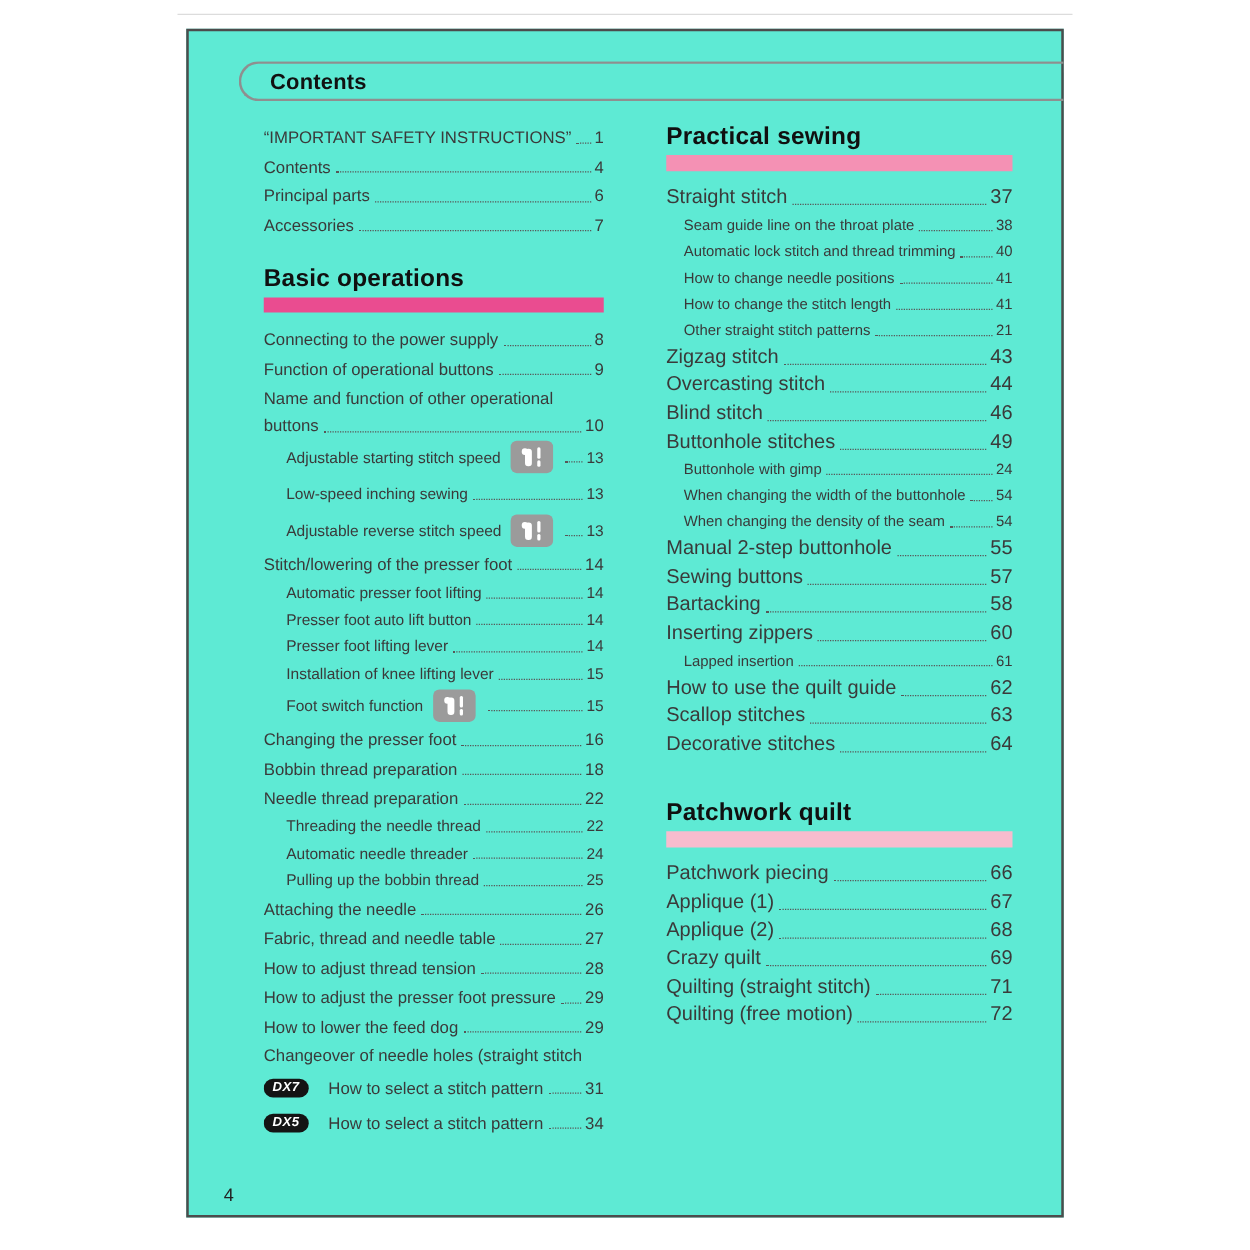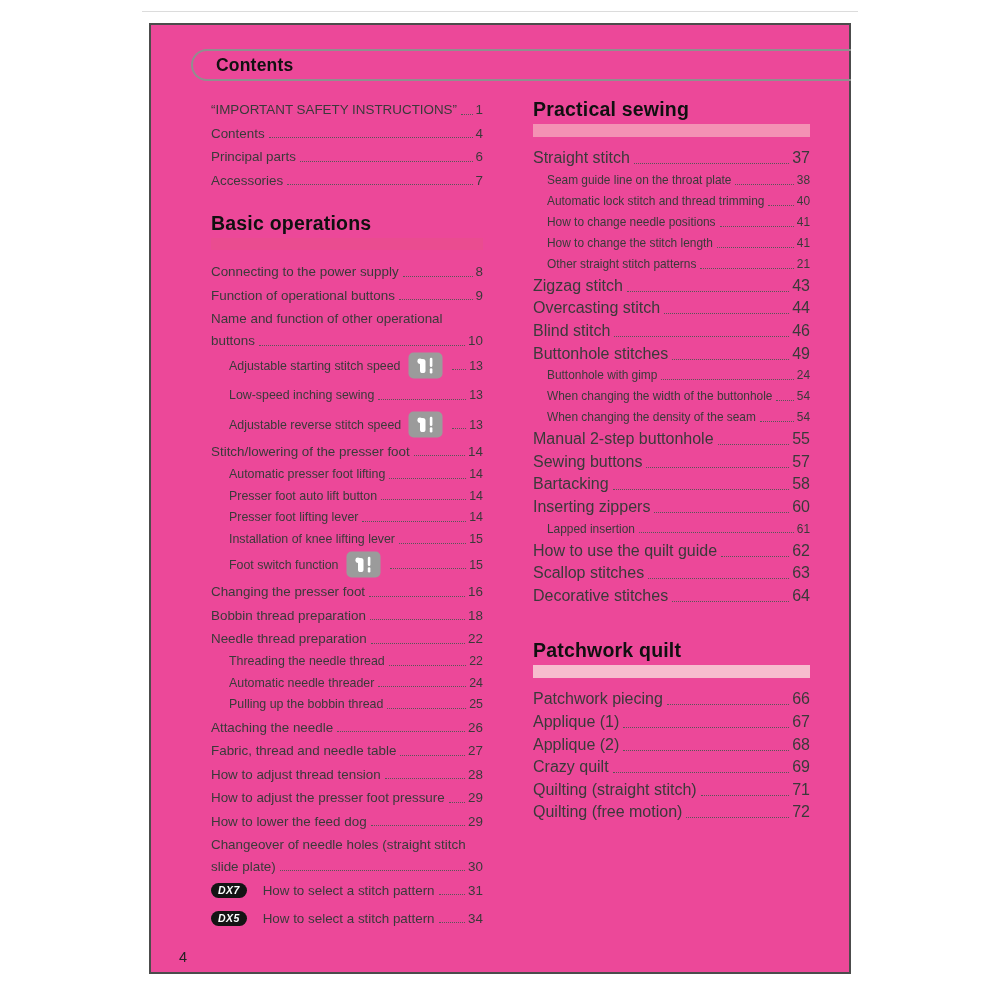--- a/index.html
+++ b/index.html
@@ -1,18 +1,18 @@
 <!DOCTYPE html>
 <html><head>
 <meta charset="utf-8">
 <style>
   html,body{margin:0;padding:0;background:#ffffff;}
   body{width:1000px;height:1000px;position:relative;font-family:"Liberation Sans","DejaVu Sans",sans-serif;}
   .scan-line{position:absolute;left:142px;top:11px;width:716px;height:1px;background:#dcdcdc;}
-  .sheet{position:absolute;left:149px;top:23px;width:702px;height:951px;background:#ec4899;border:2px solid #4c4c4c;box-sizing:border-box;}
+  .sheet{position:absolute;left:149px;top:23px;width:702px;height:951px;background:#5eead4;border:2px solid #4c4c4c;box-sizing:border-box;}
   .toc-header{position:absolute;left:40px;top:24px;width:660px;height:32px;border:2px solid #8f8f8f;border-right:none;border-radius:16px 0 0 16px;box-sizing:border-box;display:flex;align-items:center;}
   .toc-header .ttl{font-size:17.5px;font-weight:bold;color:#111;padding-left:23px;letter-spacing:0.2px;}
   .col{position:absolute;top:73px;}
   .col-left{left:60px;width:272px;}
   .col-right{left:382px;width:277px;}
   .sec{margin:20px 0 10px 0;}
   .col .sec:first-child{margin-top:0;}
   .col-right .sec + .sec, .sec.patchwork{margin-top:32px;}
   .sec-title{font-size:19.5px;font-weight:bold;color:#101010;line-height:22px;letter-spacing:0.2px;}
   .sec-bar{height:12px;margin-top:4px;}
@@ -208,25 +208,20 @@
         <span class="pg">29</span>
       </div>
       <div class="row">
         <span class="lab">How to lower the feed dog</span>
         <span class="lead"></span>
         <span class="pg">29</span>
       </div>
       <div class="row">
         <span class="lab">Changeover of needle holes (straight stitch</span>
       </div>
-      <div class="row cont">
-        <span class="lab">slide plate)</span>
-        <span class="lead"></span>
-        <span class="pg">30</span>
-      </div>
       <div class="row badgerow">
         <span class="badge">DX7</span>
         <span class="lab">How to select a stitch pattern</span>
         <span class="lead"></span>
         <span class="pg">31</span>
       </div>
       <div class="row badgerow">
         <span class="badge">DX5</span>
         <span class="lab">How to select a stitch pattern</span>
         <span class="lead"></span>

